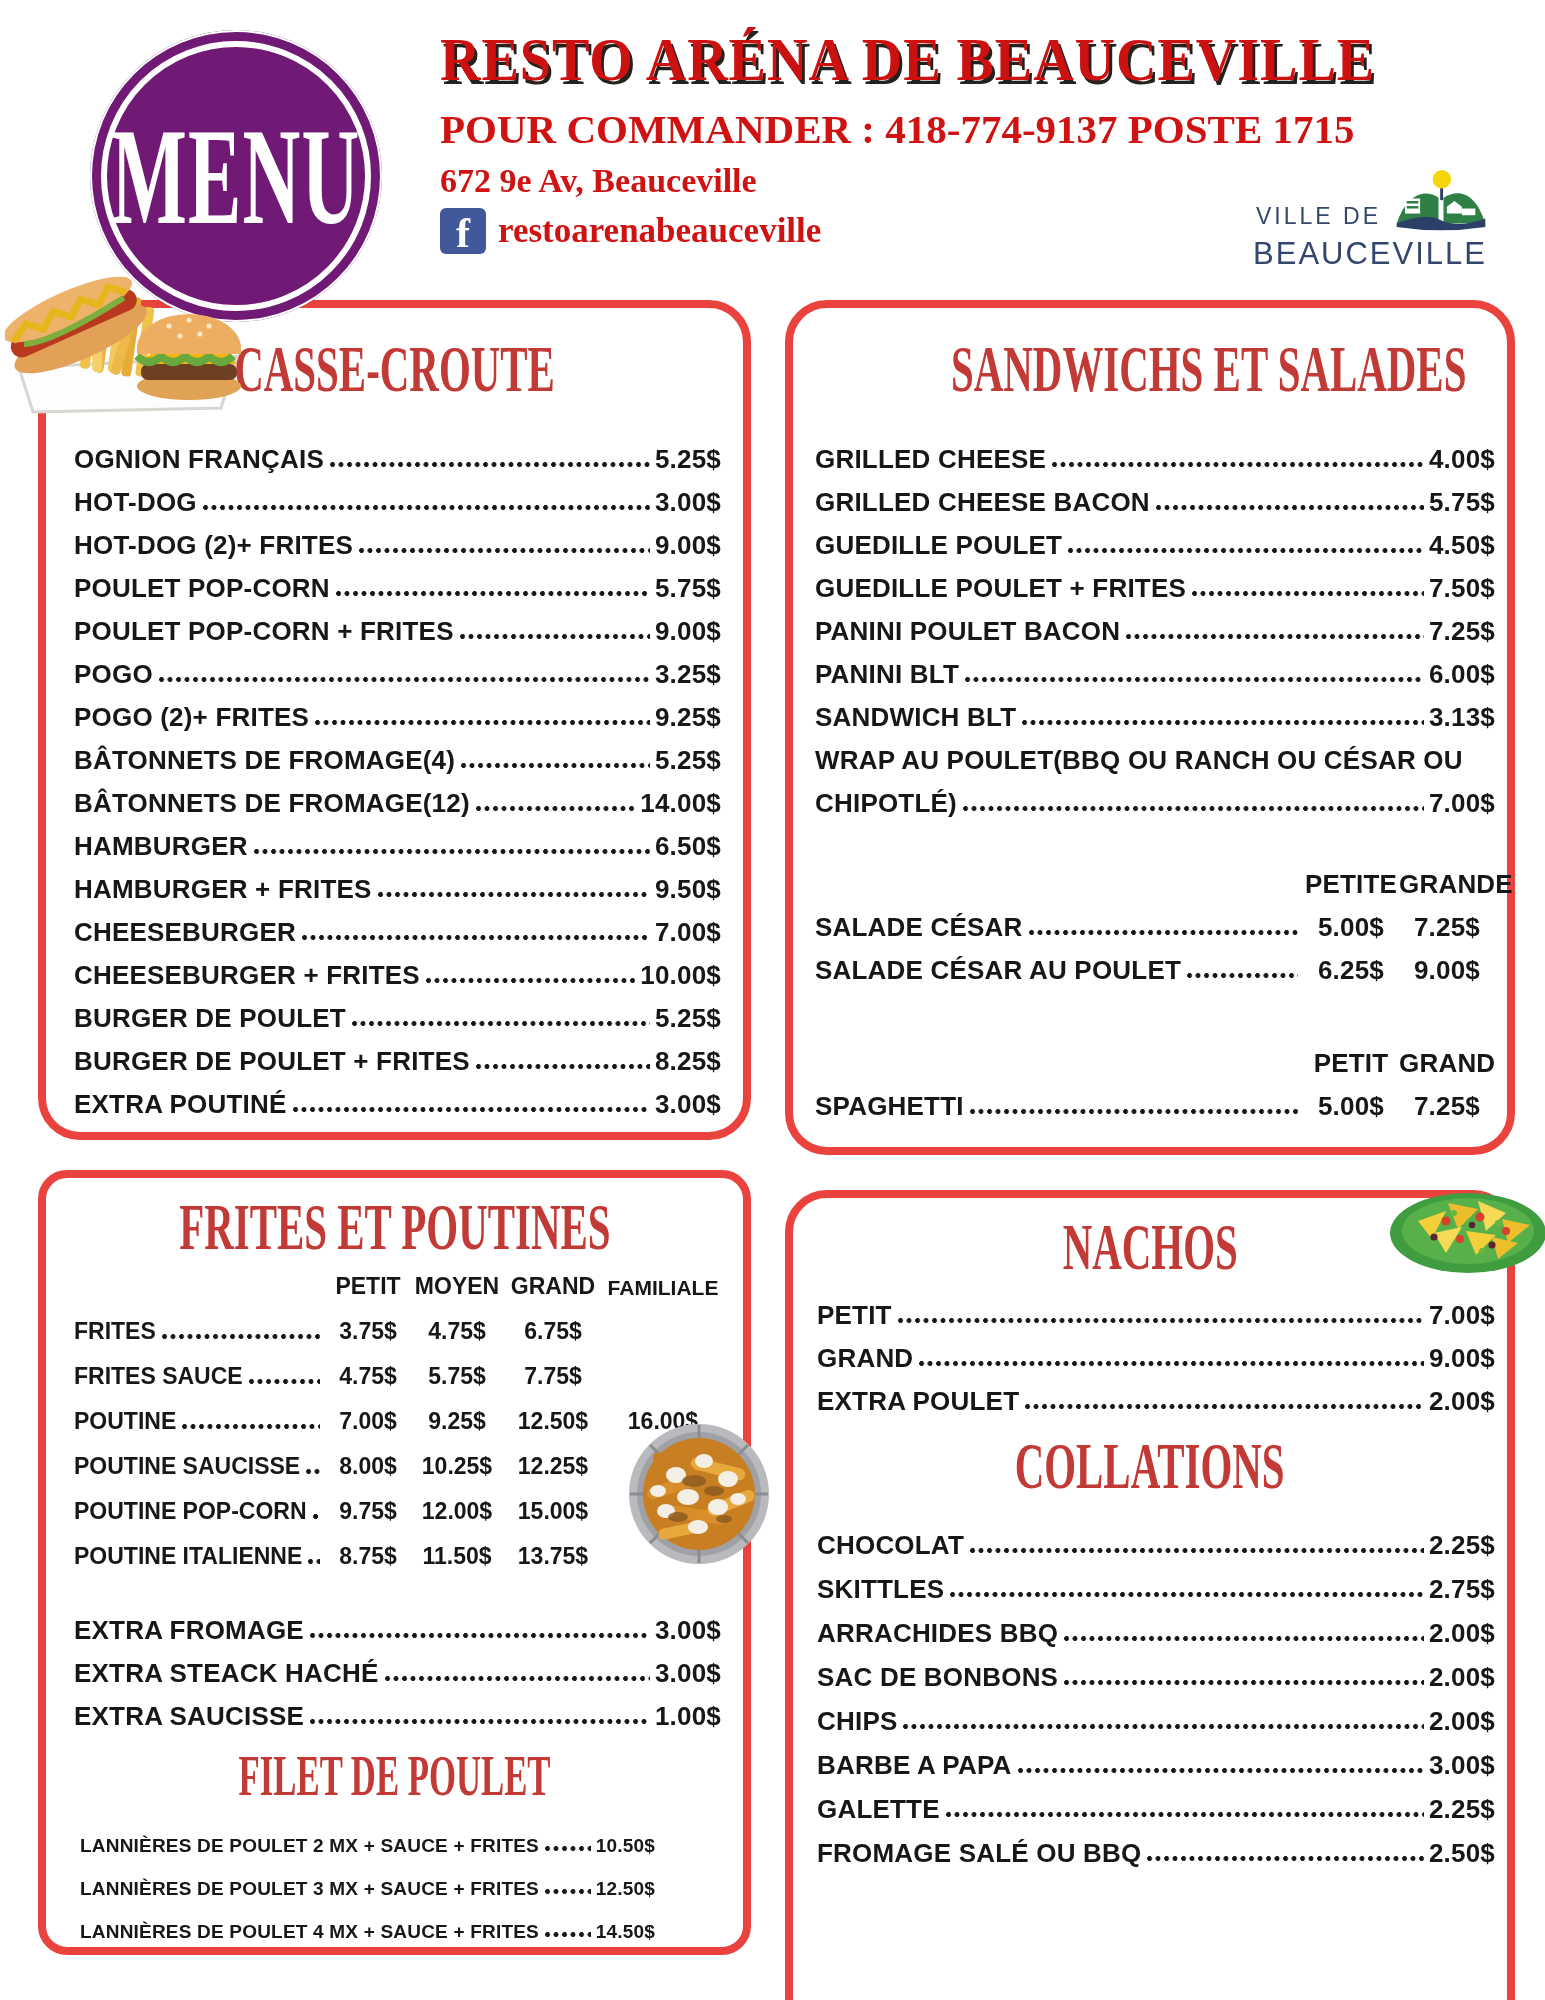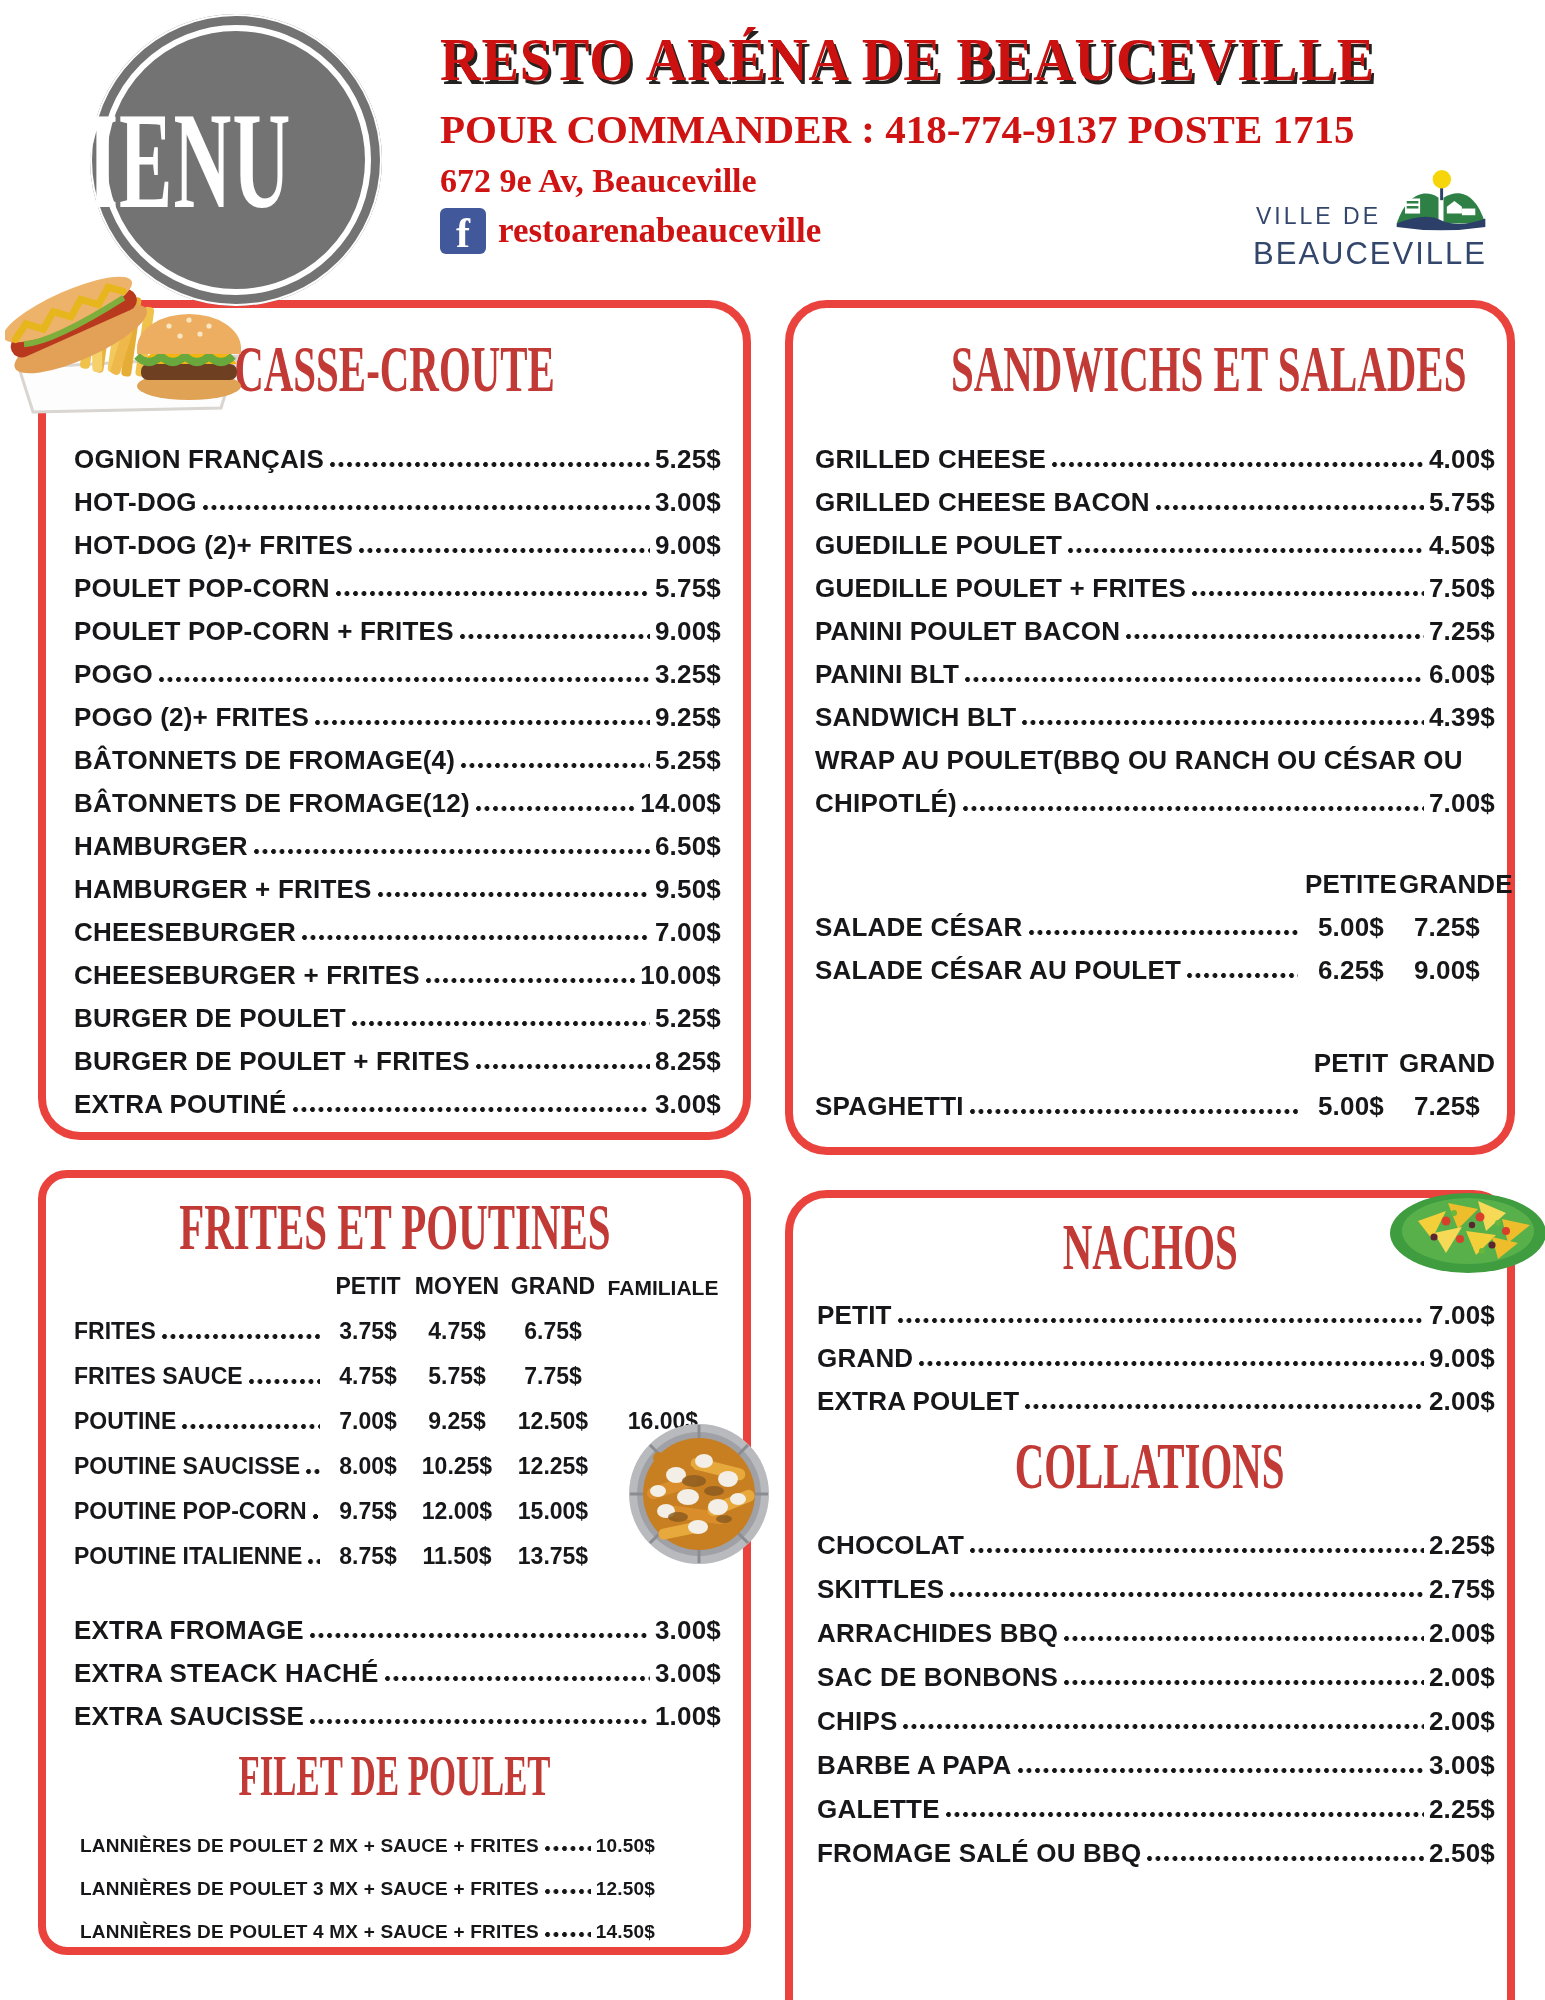--- a/index.html
+++ b/index.html
@@ -1,23 +1,23 @@
 <!DOCTYPE html>
 <html><head>
 <meta charset="utf-8">
 <style>
   * { margin:0; padding:0; box-sizing:border-box; }
   html,body { width:1545px; height:2000px; overflow:hidden; background:#ffffff; }
   body { position:relative; font-family:"Liberation Sans", sans-serif; }
 
   
   .menu-badge{
-    position:absolute; left:90px; top:14px; width:292px; height:292px;
-    background:#737373; border-radius:50%;
-    display:flex; align-items:center; justify-content:flex-end; z-index:3;
+    position:absolute; left:90px; top:30px; width:292px; height:292px;
+    background:#701a75; border-radius:50%;
+    display:flex; align-items:center; justify-content:center; z-index:3;
     box-shadow:0 0 0 2px #fff inset;
   }
   .menu-badge::after{
     content:""; position:absolute; inset:11px; border:6px solid #ffffff; border-radius:50%;
   }
   .menu-badge span{
     color:#ffffff; font-family:"Liberation Serif", serif; font-weight:bold;
     font-size:138px; display:inline-block; transform:scaleX(.58); letter-spacing:2px;
   }
   .header-text{ position:absolute; left:440px; top:28px; z-index:2; }
@@ -351,21 +351,21 @@
 
         <div class="row">
           <span class="name">PANINI BLT</span>
           <span class="dots"></span>
           <span class="price">6.00$</span>
         </div>
 
         <div class="row">
           <span class="name">SANDWICH BLT</span>
           <span class="dots"></span>
-          <span class="price">4.39$</span>
+          <span class="price">3.13$</span>
         </div>
       </div>
     <div class="row">
       <span class="name">WRAP AU POULET(BBQ OU RANCH OU CÉSAR OU</span>
     </div>
     <div class="row">
       <span class="name">CHIPOTLÉ)</span>
       <span class="dots"></span>
       <span class="price">7.00$</span>
     </div>

